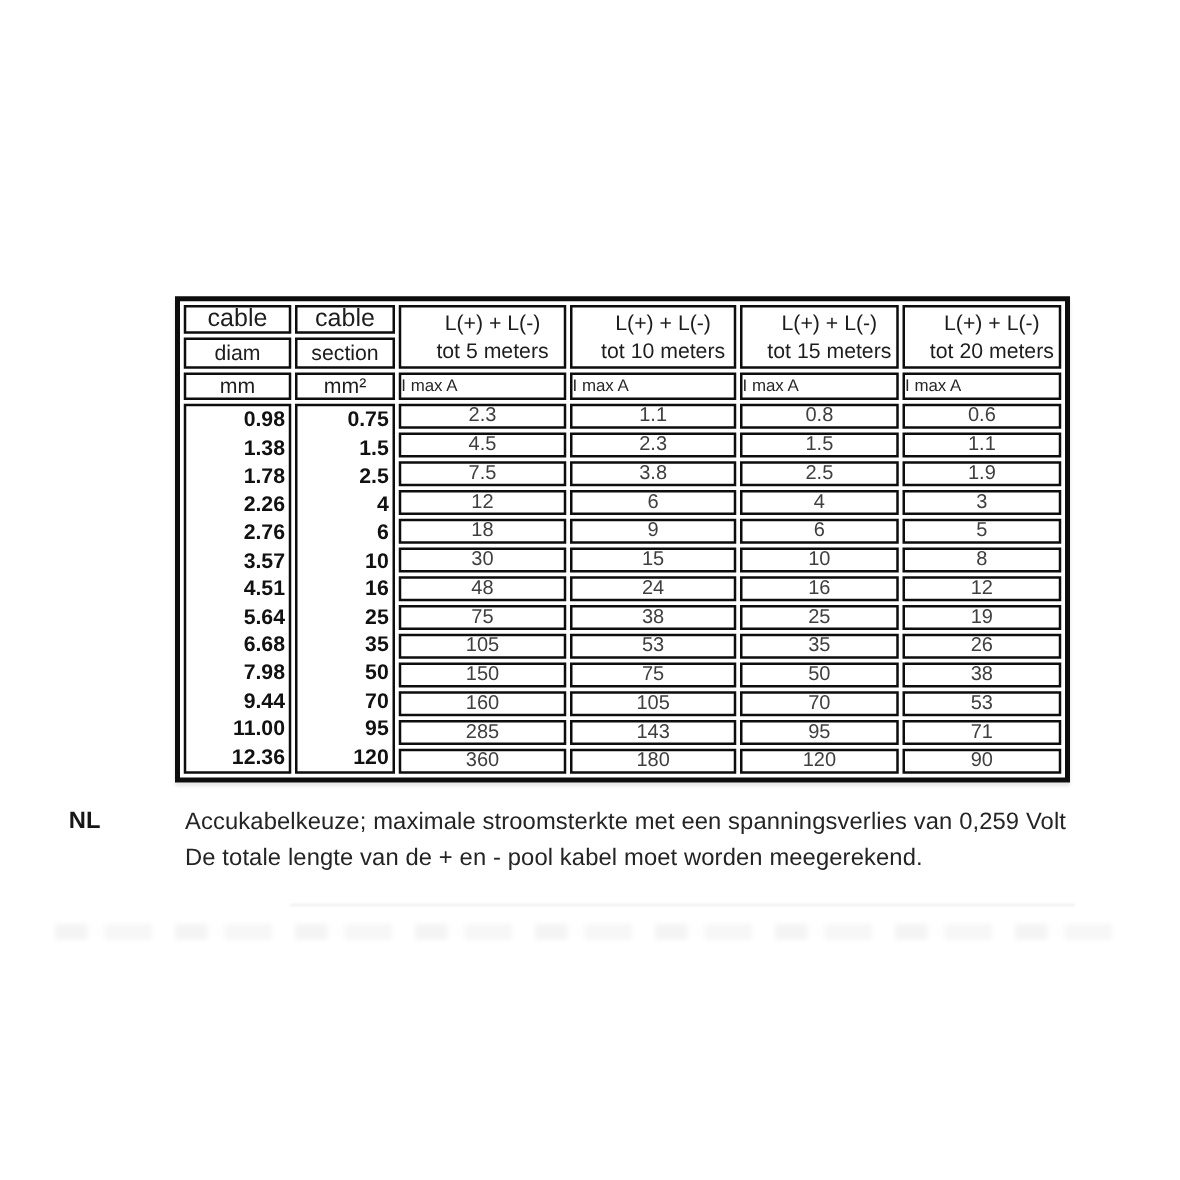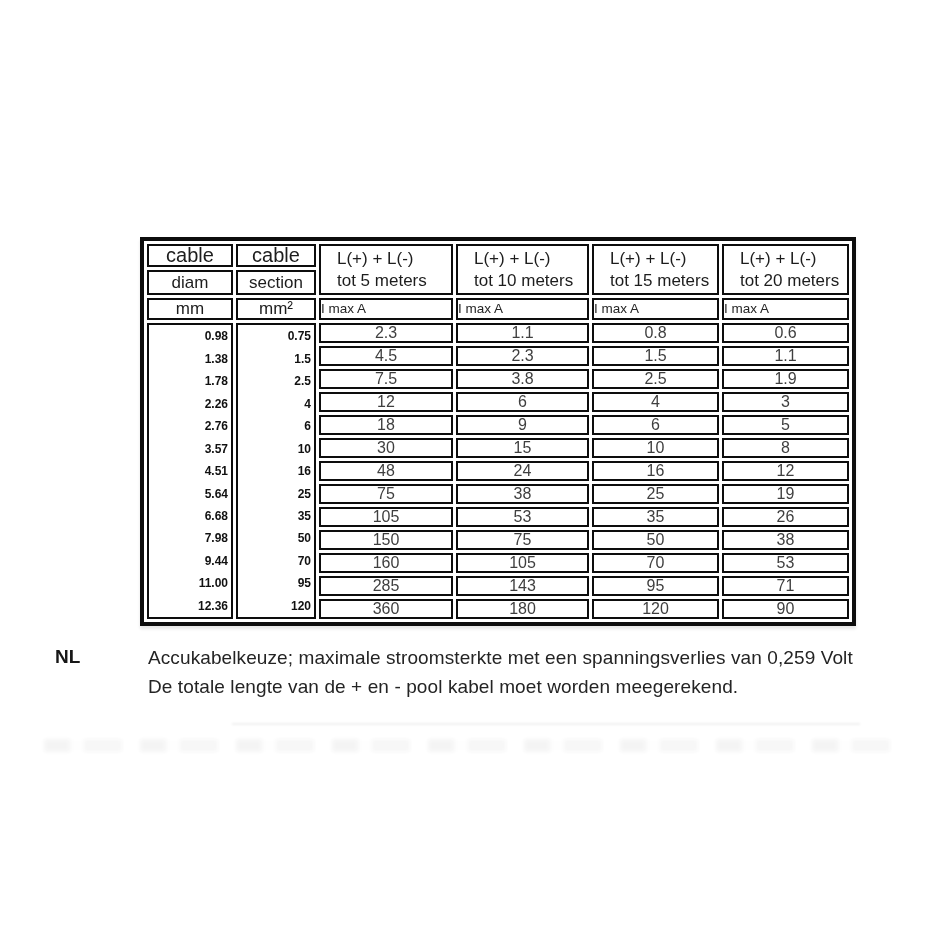--- a/index.html
+++ b/index.html
@@ -36,20 +36,21 @@
     border:2px solid var(--border);
     background:#fff;
     overflow:hidden;
     white-space:nowrap;
   }
   
   tr.h1 td.hc{height:19px;font-size:20px;line-height:19px;text-align:center;color:var(--header-text);}
   tr.h2 td.hc{height:21px;font-size:17px;line-height:21px;text-align:center;color:var(--header-text);}
   tr.h3 td.hu{height:19px;font-size:17px;line-height:18px;text-align:center;color:var(--header-text);}
   td.lenhead{
+    text-align:center;
     vertical-align:middle;
     color:var(--header-text);
     padding-left:16px;
   }
   td.lenhead div{font-size:17px;line-height:22px;}
   td.imaxhead{
     height:19px;
     font-size:13.5px;
     line-height:18px;
     text-align:left;
@@ -68,21 +69,21 @@
     height:292px;
     display:flex;
     flex-direction:column;
   }
   .stack .sv{
     flex:1;
     display:flex;
     align-items:center;
     justify-content:flex-end;
     padding-right:3px;
-    font-size:12px;
+    font-size:17px;
     font-weight:bold;
     color:var(--bold-text);
   }
   
   .lang-label{
     position:absolute;
     left:55px;
     top:646px;
     font-size:19px;
     font-weight:bold;

